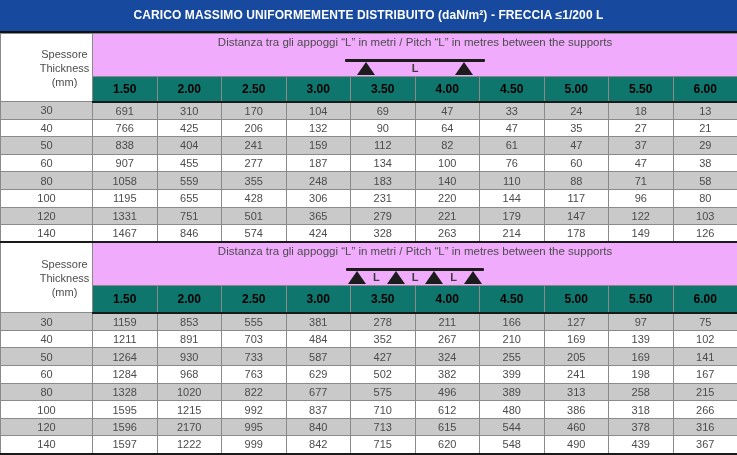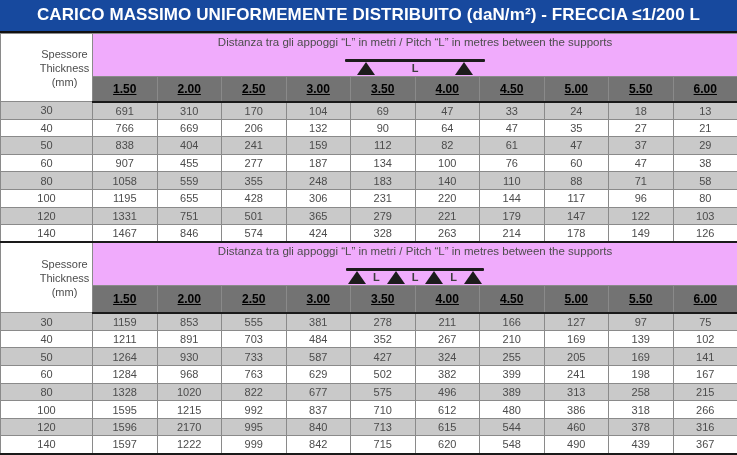--- a/index.html
+++ b/index.html
@@ -1,21 +1,21 @@
 <!DOCTYPE html>
 <html><head>
 <meta charset="utf-8">
 <style>
   * { margin:0; padding:0; box-sizing:border-box; }
   body { font-family:"Liberation Sans", sans-serif; background:#fff; }
   .sheet { width:737px; height:455px; background:#fff; overflow:hidden; }
 
   .banner {
     width:100%; height:33px; background:#17499e; color:#fff;
-    text-align:center; font-weight:bold; font-size:17px;
+    text-align:center; font-weight:bold; font-size:12px;
     display:flex; flex-direction:column; justify-content:center;
     line-height:14.5px; letter-spacing:.1px;
     border-bottom:2px solid #111;
     gap:28px;
   }
 
   table { border-collapse:collapse; table-layout:fixed; width:737px; }
   col.c-thick { width:92px; }
   col.c-val { width:64.5px; }
 
@@ -36,22 +36,22 @@
     border-left:9px solid transparent; border-right:9px solid transparent;
     border-bottom:13px solid #1c1c1c;
   }
   .lab { font-size:11px; color:#3c3c3c; line-height:13px; }
   .diagram.two { width:140px; }
   .diagram.two .supports { padding:0 12px; }
   .diagram.multi { width:138px; }
   .diagram.multi .supports { padding:0 2px; }
 
   .cols-row th {
-    font-size:12px; font-weight:bold; color:#000; background:#737373;
-    height:26px; border-bottom:2px solid #1a1a1a;text-decoration:underline;
+    font-size:12px; font-weight:bold; color:#000; background:#0f766e;
+    height:26px; border-bottom:2px solid #1a1a1a;
   }
   #table1 .cols-row th { height:25px; }
   #table2 .cols-row th { height:27px; }
 
   tbody td { font-size:11px; color:#4c4c4c; height:17.6px; background:#fff; }
   tbody tr.stripe td { background:#c9c9c9; }
   tbody tr:last-child td { border-bottom:2px solid #1a1a1a; }
   #table2 thead th { border-top:0; }
 </style>
 </head>
@@ -119,21 +119,21 @@
           <td>69</td>
           <td>47</td>
           <td>33</td>
           <td>24</td>
           <td>18</td>
           <td>13</td>
         </tr>
         <tr>
           <td>40</td>
           <td>766</td>
-          <td>669</td>
+          <td>425</td>
           <td>206</td>
           <td>132</td>
           <td>90</td>
           <td>64</td>
           <td>47</td>
           <td>35</td>
           <td>27</td>
           <td>21</td>
         </tr>
         <tr class="stripe">

